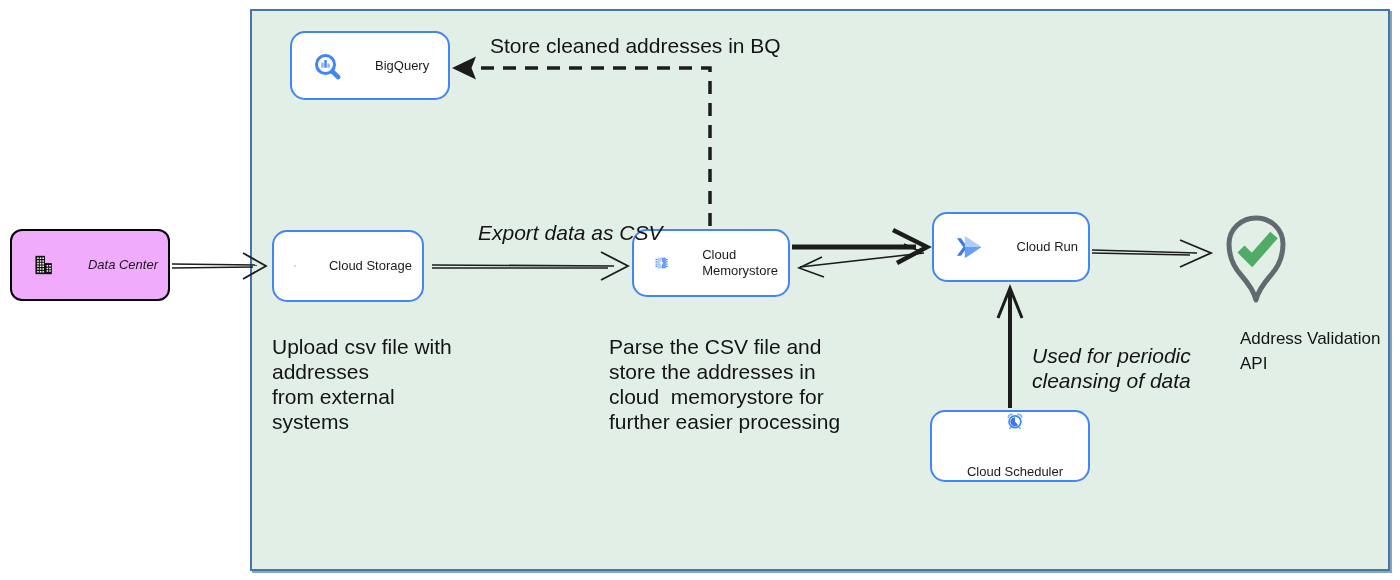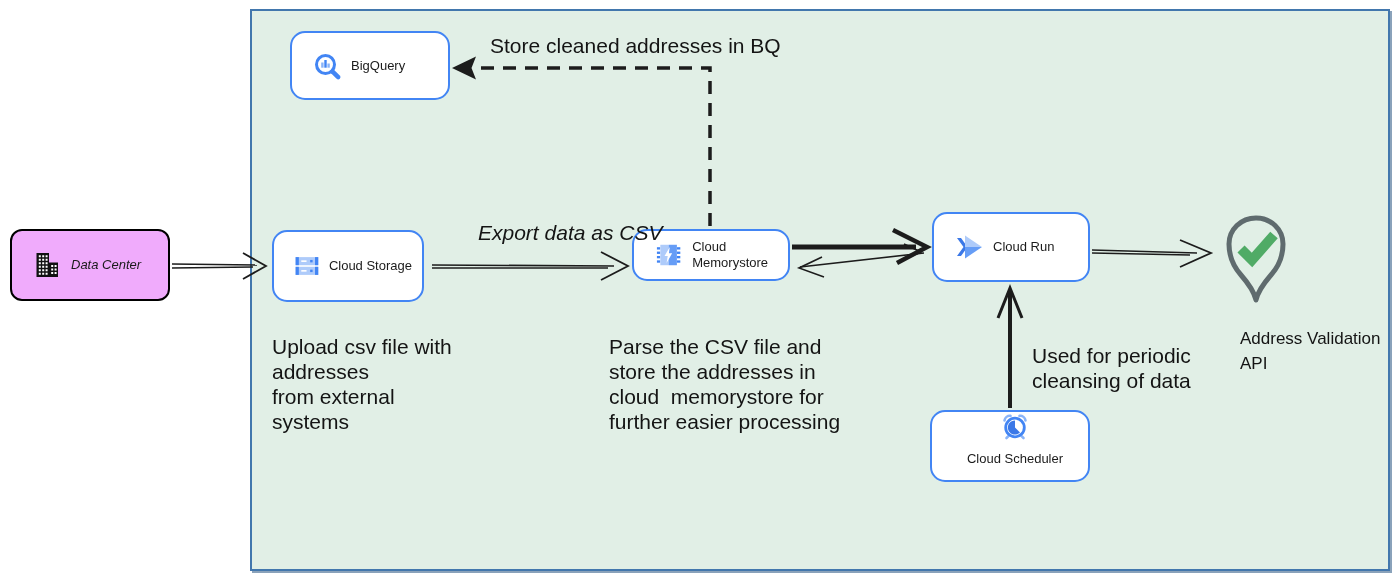--- a/index.html
+++ b/index.html
@@ -11,46 +11,46 @@
   #boundary{
     position:absolute;left:250px;top:9px;width:1136px;height:558px;
     background:#e1efe6;border:2px solid #4277ad;
     box-shadow:2px 2px 0 0 rgba(42,85,130,.55);
   }
   
   #connectors{position:absolute;left:0;top:0;pointer-events:none;}
   
   .node{
     position:absolute;background:#ffffff;border:2px solid #4285f4;border-radius:15px;
-    display:flex;align-items:center;gap:9px;padding:0 10px 0 20px;box-sizing:border-box;
+    display:flex;align-items:center;gap:33px;padding:0 10px 0 20px;box-sizing:border-box;
   }
   .node .label{font-size:13px;color:#1b1b1b;white-space:nowrap;line-height:16px;}
   .node--plain{background:#f0abfc;border:2.5px solid #000000;border-radius:12px;font-style:italic;}
   #n-datacenter{left:10px;top:229px;width:160px;height:72px;}
   #n-bigquery{left:290px;top:31px;width:160px;height:69px;}
   #n-storage{left:272px;top:230px;width:152px;height:72px;}
-  #n-memorystore{left:632px;top:229px;width:158px;height:52px;}
+  #n-memorystore{left:632px;top:229px;width:158px;height:68px;}
   #n-memorystore .label{white-space:normal;width:88px;}
   #n-run{left:932px;top:212px;width:158px;height:70px;}
   #n-scheduler{left:930px;top:410px;width:160px;height:72px;flex-direction:column;}
   
   #pin{position:absolute;left:1221px;top:210px;}
   #pin-label{
     position:absolute;left:1240px;top:326px;width:160px;
     font-size:17px;line-height:25px;color:#141414;
   }
   
   .note{
     position:absolute;font-size:21px;line-height:25px;color:#141414;white-space:pre-wrap;
   }
   #note-storebq{left:490px;top:33px;}
   #note-export{left:478px;top:220px;font-style:italic;}
   #note-upload{left:272px;top:334px;}
   #note-parse{left:609px;top:334px;}
-  #note-periodic{left:1032px;top:343px;}
+  #note-periodic{left:1032px;top:343px;font-style:italic;}
 </style>
 </head>
 <body>
 
 <div id="canvas">
 
   <div id="boundary"></div>
 
   <svg id="connectors" width="1400" height="580" viewBox="0 0 1400 580">
     <g stroke="#1c1c1c" fill="none">

